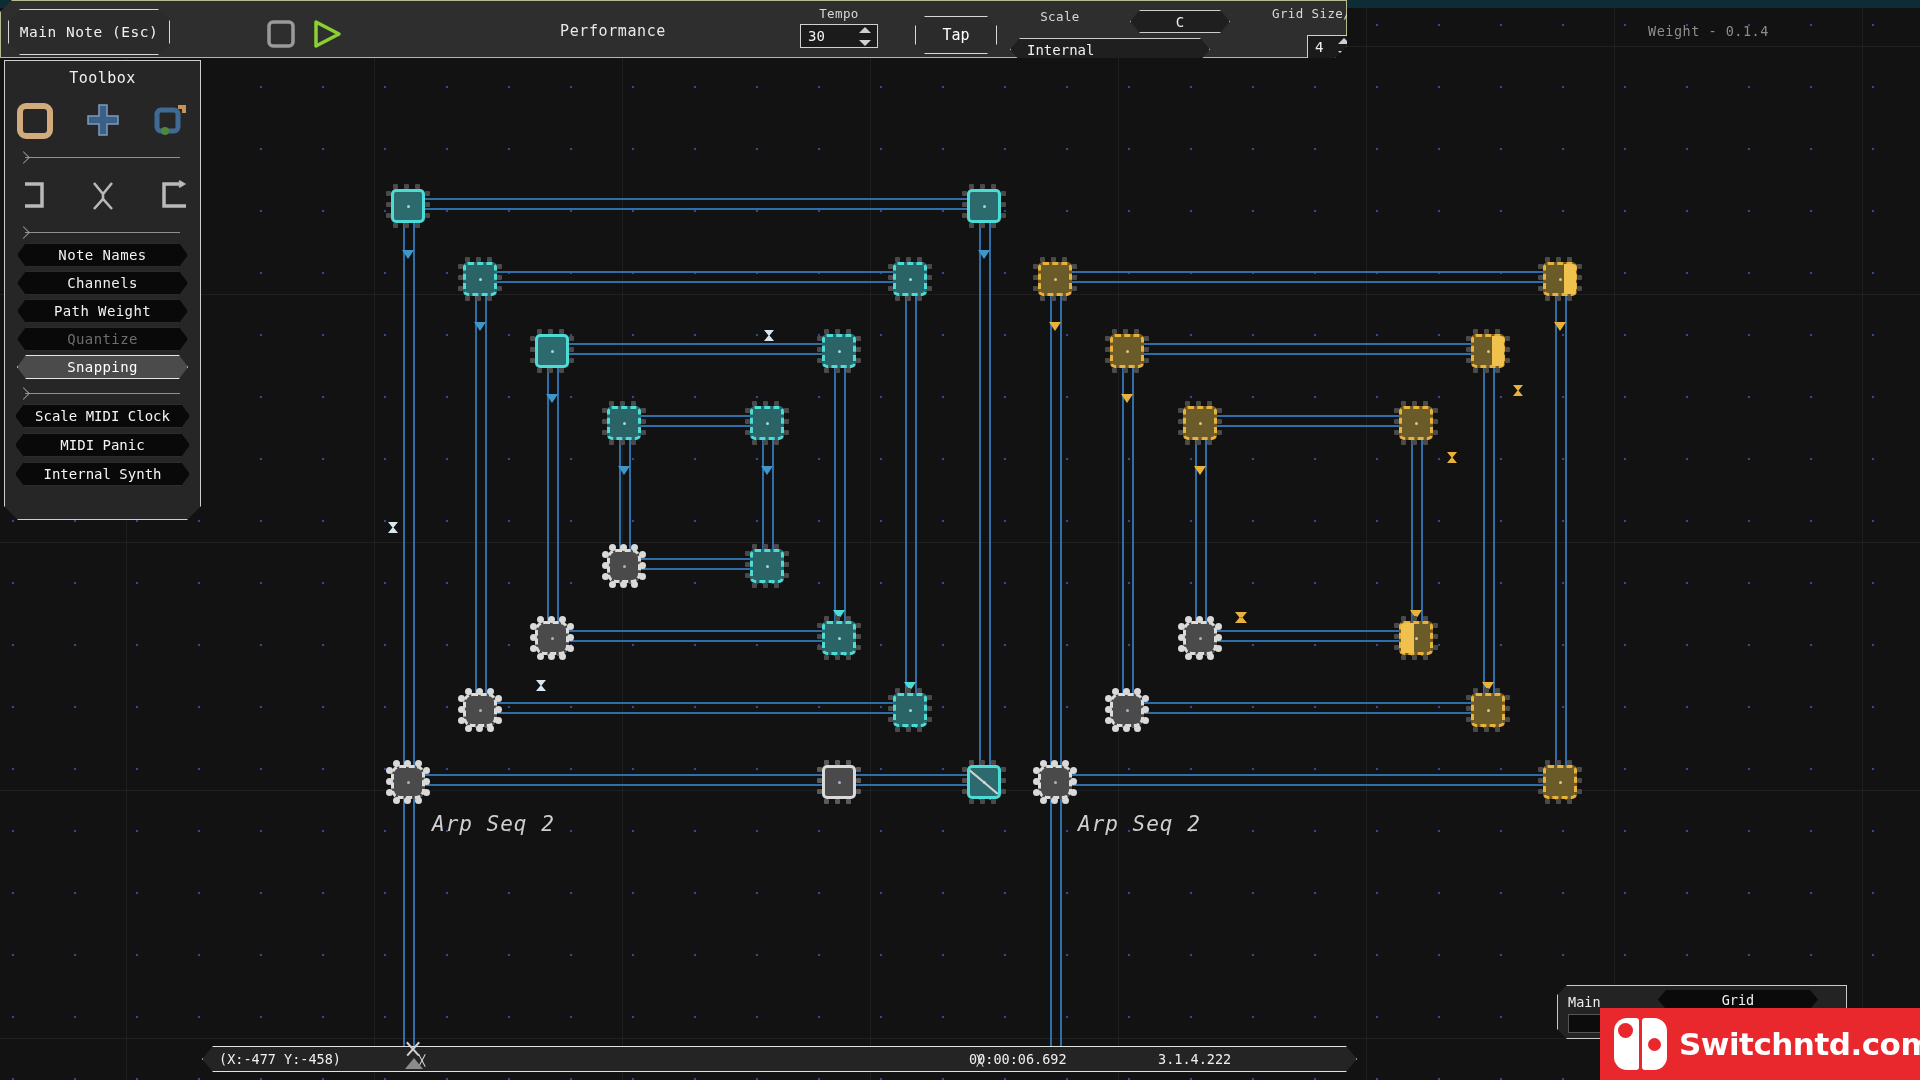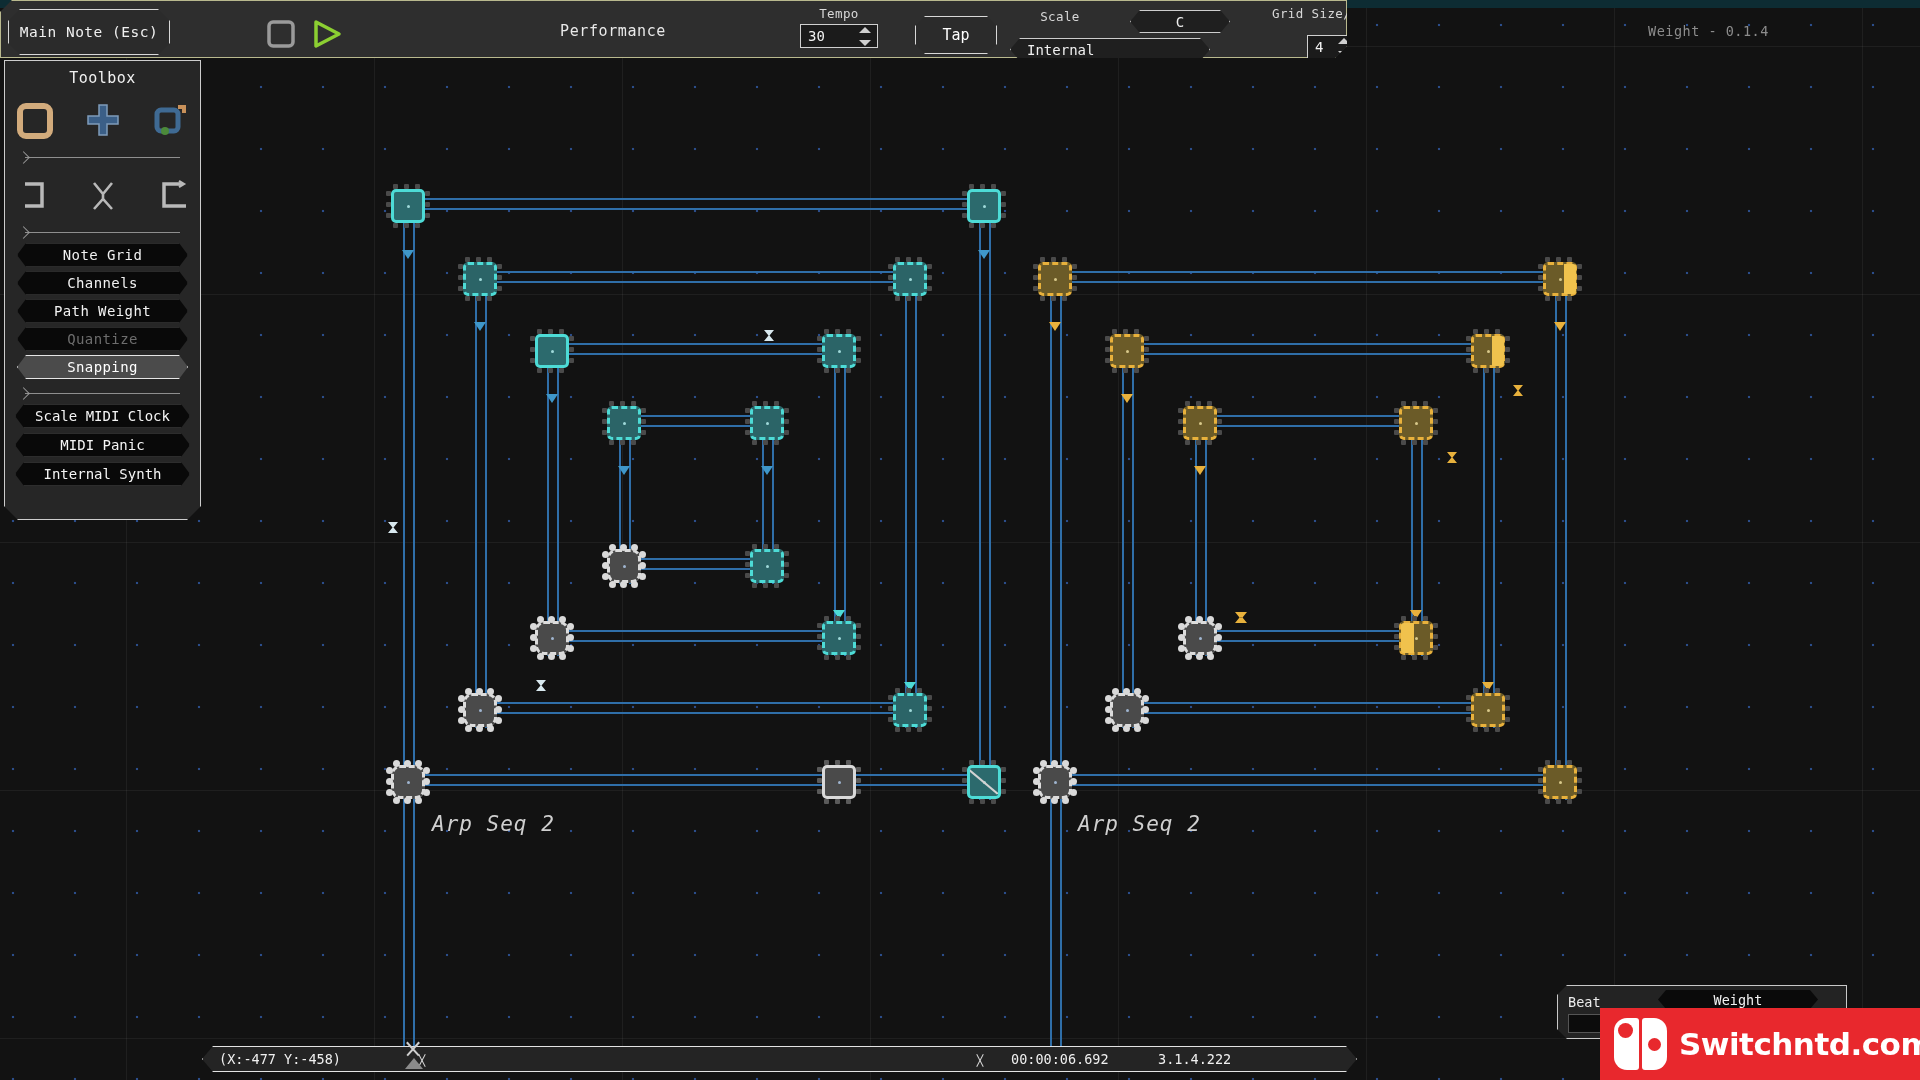--- a/index.html
+++ b/index.html
@@ -140,21 +140,21 @@
   .bowtie.g{background:#e8b13c;}
 
   
   #statusbar{
     position:absolute;left:202px;top:1046px;width:1155px;height:26px;
     background:#242424;border:1px solid #e2e2e2;box-sizing:border-box;
     clip-path:polygon(11px 0,calc(100% - 11px) 0,100% 50%,calc(100% - 11px) 100%,11px 100%,0 50%);
     display:flex;align-items:center;font-size:13.5px;color:#f0f0f0;
   }
   #coordtxt{margin-left:16px;}
-  #timetxt{position:absolute;left:808px;}
+  #timetxt{position:absolute;left:766px;}
   #bartxt{position:absolute;left:955px;}
   .sbdiv{position:absolute;width:14px;height:26px;top:0;}
   .sbdiv:before,.sbdiv:after{content:"";position:absolute;left:0;width:14px;height:1px;background:#d6d6d6;top:13px;}
   .sbdiv:before{transform:rotate(62deg);}
   .sbdiv:after{transform:rotate(-62deg);}
   #playheadmark{position:absolute;left:404px;top:1040px;width:18px;height:18px;}
   #playheadmark:before,#playheadmark:after{content:"";position:absolute;left:0;top:8px;width:18px;height:1.5px;background:#cfcfcf;}
   #playheadmark:before{transform:rotate(48deg);}
   #playheadmark:after{transform:rotate(-48deg);}
   #playheadarrow{position:absolute;left:405px;top:1058px;width:0;height:0;
@@ -839,21 +839,21 @@
     <div class="toolbtn">
       <svg width="38" height="34" viewBox="0 0 38 34">
         <path d="M30 5 h-18 v22 h22" fill="none" stroke="#b9b9b9" stroke-width="3.5"></path>
         <path d="M27 2 l5 3 -5 3" fill="none" stroke="#b9b9b9" stroke-width="2.2"></path>
       </svg>
     </div>
   </div>
 
   <div class="divider"></div>
 
-  <div class="tglbtn">Note Grid</div>
+  <div class="tglbtn">Note Names</div>
   <div class="tglbtn">Channels</div>
   <div class="tglbtn">Path Weight</div>
   <div class="tglbtn dim">Quantize</div>
   <div class="tglbtn active">Snapping</div>
 
   <div class="divider"></div>
 
   <div class="actbtn">Scale MIDI Clock</div>
   <div class="actbtn">MIDI Panic</div>
   <div class="actbtn">Internal Synth</div>
@@ -863,23 +863,23 @@
   <span id="coordtxt">(X:-477 Y:-458)</span>
   <span class="sbdiv" style="left:212px"></span>
   <span class="sbdiv" style="left:770px"></span>
   <span id="timetxt">00:00:06.692</span>
   <span id="bartxt">3.1.4.222</span>
 </div>
 <div id="playheadmark"></div>
 <div id="playheadarrow"></div>
 
 <div id="zoompanel">
-  <div id="zoomlabel">Beat</div>
+  <div id="zoomlabel">Main</div>
   <div id="zoomslider"></div>
-  <div id="resetbtn">Weight</div>
+  <div id="resetbtn">Grid</div>
 </div>
 
 <div id="watermark">
   <div class="joywrap">
     <div class="joy l"></div>
       <div class="joy r"></div>
   </div>
   <div id="wmtext">Switchntd.com</div>
 </div>
 

